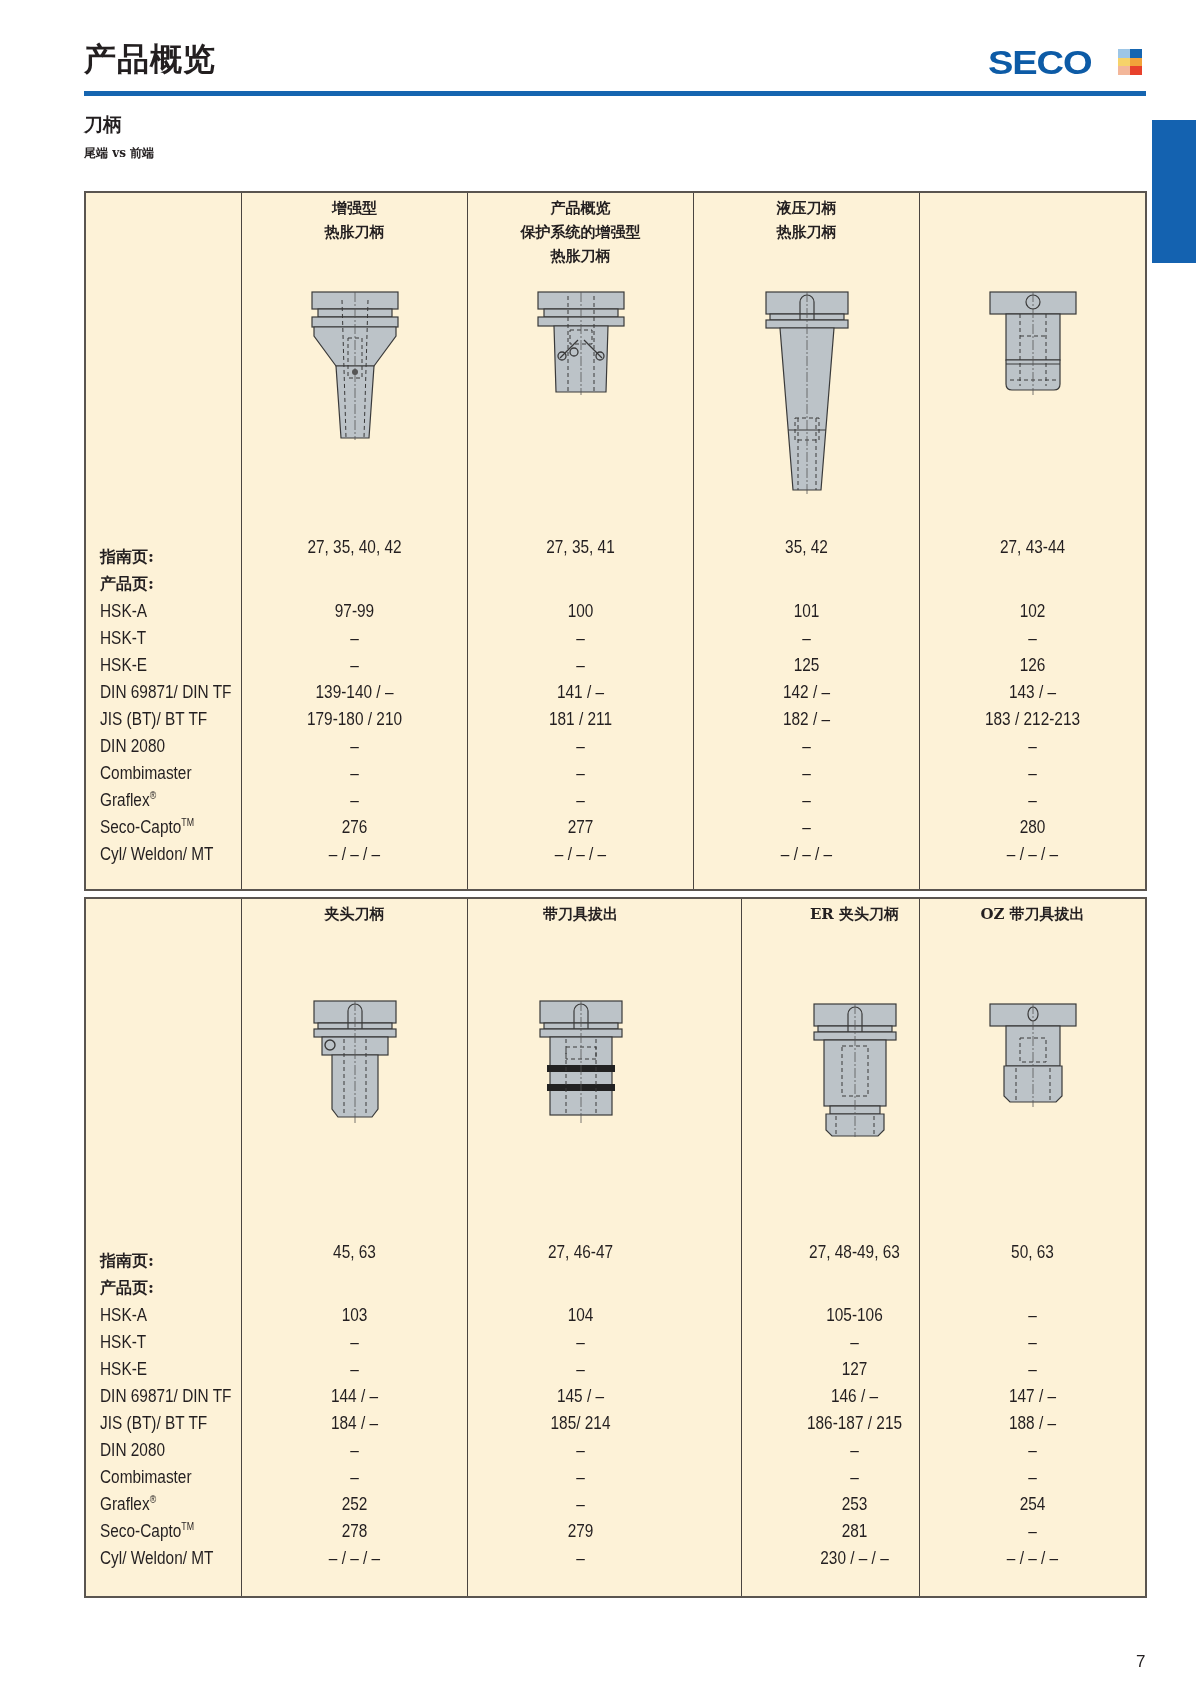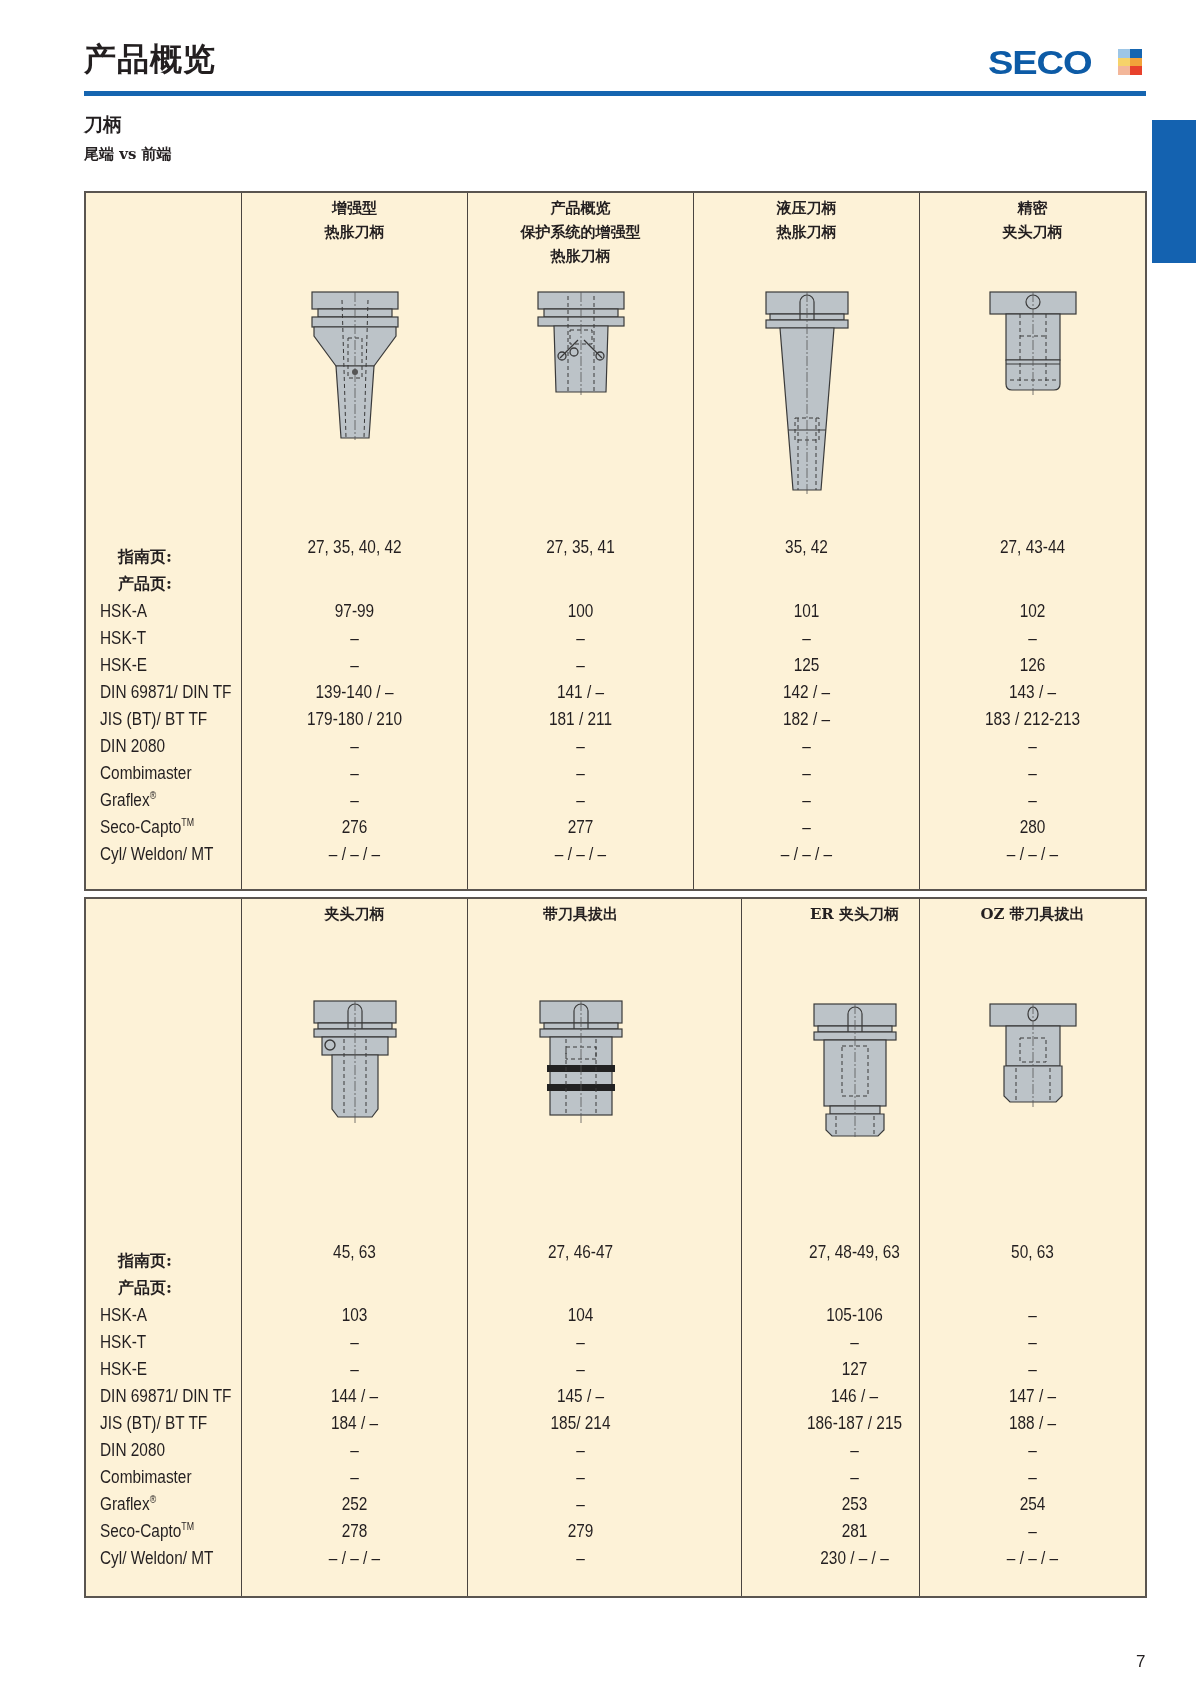--- a/index.html
+++ b/index.html
@@ -7,33 +7,33 @@
   body { position: relative; font-family: "Liberation Sans", sans-serif; color: #231f20; }
 
   .page-title { position: absolute; left: 84px; top: 38px; font-family: "DejaVu Serif", serif; font-size: 32px; font-weight: bold; letter-spacing: 1px; color: #231f20; }
   .logo { position: absolute; left: 988px; top: 46px; height: 32px; display: flex; align-items: center; }
   .logo-text { font-family: "Liberation Sans", sans-serif; font-weight: bold; font-size: 34px; color: #0d5ba6; letter-spacing: -1px; transform: scaleX(1.12); transform-origin: left center; line-height: 1; }
   .logo-mark { position: absolute; left: 130px; top: 3px; width: 24px; height: 26px; display: grid; grid-template-columns: 1fr 1fr; grid-template-rows: 1fr 1fr 1fr; }
   .header-rule { position: absolute; left: 84px; top: 91px; width: 1062px; height: 5px; background: #1565b0; }
   .side-tab { position: absolute; left: 1152px; top: 120px; width: 44px; height: 143px; background: #1462b0; }
 
   .section-title { position: absolute; left: 84px; top: 112px; font-family: "DejaVu Serif", serif; font-weight: bold; font-size: 19px; }
-  .section-sub { position: absolute; left: 84px; top: 145px; font-family: "DejaVu Serif", serif; font-weight: bold; font-size: 15px; }
+  .section-sub { position: absolute; left: 84px; top: 145px; font-family: "DejaVu Serif", serif; font-weight: bold; font-size: 12px; }
 
   .table { position: absolute; left: 84px; width: 1063px; background: #fdf2d7; border: 2px solid #5a5550; }
   .table.top { top: 191px; height: 700px; }
   .table.bottom { top: 897px; height: 701px; }
   .col { position: absolute; top: 0; bottom: 0; }
   .col.divider { border-left: 1.5px solid #4a4540; }
   .col-head { position: absolute; left: 0; right: 0; top: 3px; text-align: center; font-family: "DejaVu Serif", serif; font-weight: bold; font-size: 15px; line-height: 24px; }
   .col-head .l { display: block; }
   .drawing { position: absolute; left: 50%; transform: translateX(-50%); }
   .cell { position: absolute; left: 0; right: 0; text-align: center; font-size: 17.5px; transform: scaleX(0.88); line-height: 22px; height: 22px; white-space: nowrap; }
   .rowlabel { position: absolute; left: 14px; font-size: 17.5px; line-height: 22px; height: 22px; white-space: nowrap; transform: scaleX(0.88); transform-origin: left center; }
-  .rowlabel.cn { font-family: "DejaVu Serif", serif; font-weight: bold; font-size: 16px; transform: none; margin-left: 18px; }
+  .rowlabel.cn { font-family: "DejaVu Serif", serif; font-weight: bold; font-size: 16px; transform: none; }
   sup { font-size: 10px; vertical-align: super; line-height: 0; }
   .page-number { position: absolute; left: 1136px; top: 1652px; font-size: 17px; }
 </style>
 </head>
 <body>
 
 <div class="page-title">产品概览</div>
 <div class="logo">
   <span class="logo-text">SECO</span>
   <span class="logo-mark">
@@ -170,24 +170,20 @@
     <div class="cell" style="top:488px">142 / –</div>
     <div class="cell" style="top:515px">182 / –</div>
     <div class="cell" style="top:542px">–</div>
     <div class="cell" style="top:569px">–</div>
     <div class="cell" style="top:596px">–</div>
     <div class="cell" style="top:623px">–</div>
     <div class="cell" style="top:650px">– / – / –</div>
   </div>
 
   <div class="col divider" style="left:833px;width:226px;">
-    <div class="col-head">
-      <span class="l">精密</span>
-      <span class="l">夹头刀柄</span>
-    </div>
     <svg class="drawing" style="top:97px" width="90" height="105" viewBox="0 0 90 105">
       <g fill="#bcc3c8" stroke="#3a3a3a" stroke-width="1.2">
         <rect x="2" y="2" width="86" height="22"></rect>
         <rect x="18" y="24" width="54" height="46"></rect>
         <path d="M18 70 H72 V94 Q72 100 66 100 H24 Q18 100 18 94 Z"></path>
       </g>
       <circle cx="45" cy="12" r="7" fill="none" stroke="#3a3a3a" stroke-width="1.2"></circle>
       <line x1="18" y1="74" x2="72" y2="74" stroke="#3a3a3a" stroke-width="1"></line>
       <g fill="none" stroke="#3a3a3a" stroke-width="1" stroke-dasharray="4,3">
         <line x1="32" y1="24" x2="32" y2="96"></line>

